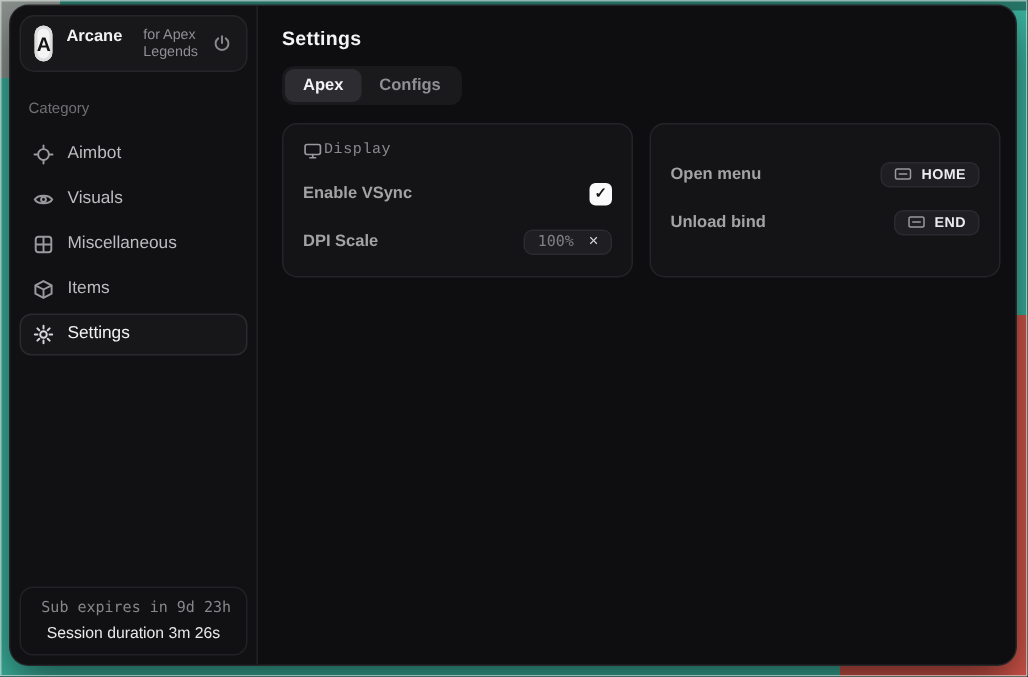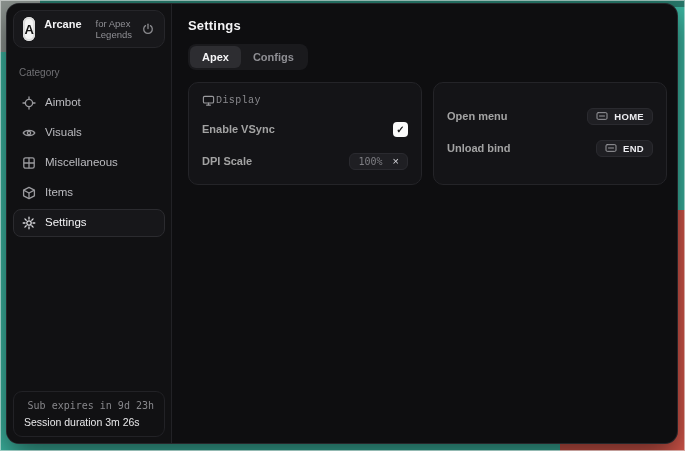--- a/index.html
+++ b/index.html
@@ -40,21 +40,21 @@
   .nav { padding:0 6px; display:flex; flex-direction:column; gap:2px; }
   .nav-item { display:flex; gap:9px; padding:6px 8px; border-radius:8px;
               color:#bcbcc0; font-size:11.5px; border:1px solid transparent; cursor:pointer; }
   .nav-item.active { background:#17171a; border-color:#2b2b2f; color:#f2f2f4; }
   .nav-icon { display:flex; color:#9a9a9e; }
   .nav-item.active .nav-icon { color:#d8d8dc; }
 
   .session-card { margin:auto 6px 6px; border:1px solid #222226; border-radius:9px;
                   padding:8px 10px; display:flex; flex-direction:column; gap:5px; background:#111113; }
   .session-expiry { font-family:"DejaVu Sans Mono", monospace; font-size:10px; color:#87878b;text-align:right; }
-  .session-duration { font-size:10.5px; color:#e8e8ea; }
+  .session-duration { font-size:10.5px; color:#e8e8ea;text-align:center; }
 
   
   .main { flex:1; padding:14px 10px 0 16px; display:flex; flex-direction:column; }
   .main-title { font-size:13px; font-weight:700; color:#f4f4f6; letter-spacing:.2px; }
   .tabs { display:inline-flex; align-self:flex-start; background:#1a1a1d; border-radius:8px;
           padding:2px; margin-top:11px; }
   .tab { padding:5px 12px; font-size:11px; color:#8f8f94; border-radius:6px; cursor:pointer;font-weight:bold; }
   .tab.active { background:#2d2d31; color:#f4f4f6; font-weight:700; }
 
   .cards { display:flex; gap:11px; margin-top:12px; }

